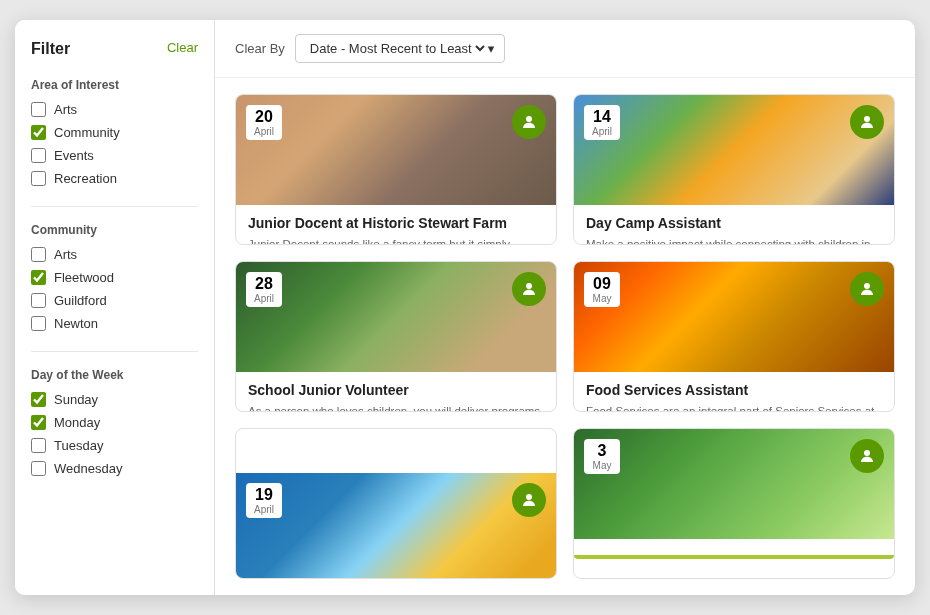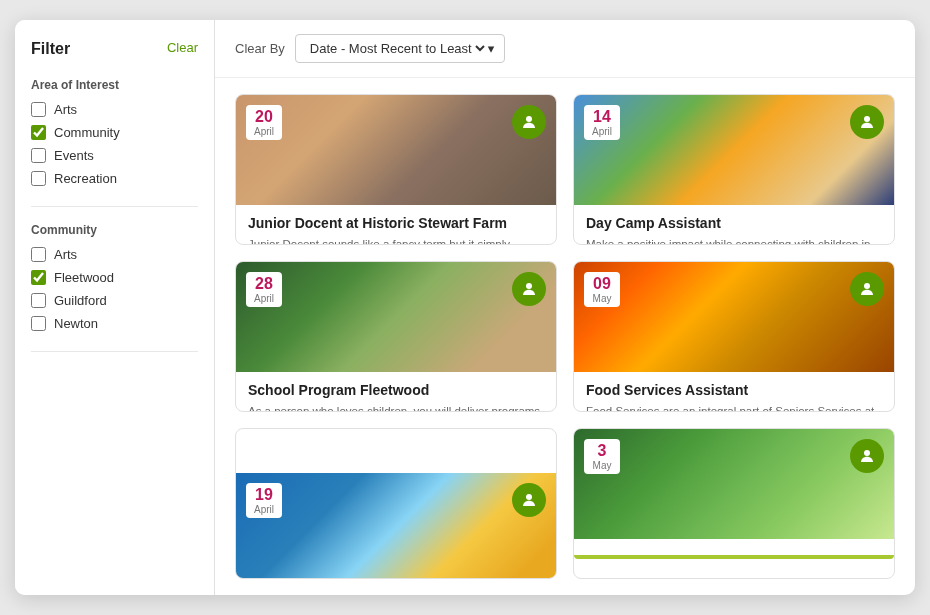--- a/index.html
+++ b/index.html
@@ -149,21 +149,21 @@
       left: 10px;
       background: #fff;
       border-radius: 4px;
       padding: 3px 7px;
       text-align: center;
       min-width: 36px;
     }
     .date-day {
       font-size: 16px;
       font-weight: 700;
-      color: #be185d;
+      color: #000000;
       line-height: 1.1;
       text-align: center;
     }
     .date-month {
       font-size: 10px;
       color: #777;
     }
     
     .category-icon {
       position: absolute;
@@ -270,20 +270,39 @@
           <input type="checkbox" style="">
           <label>Guildford</label>
         </div>
         <div class="filter-item">
           <input type="checkbox" style="">
           <label>Newton</label>
         </div>
       </div>
     <div class="divider"></div>
 
+    <div class="filter-section">
+      <div class="filter-section-title">Day of the Week</div>
+    <div class="filter-item">
+          <input type="checkbox" checked="" style="">
+          <label>Sunday</label>
+        </div>
+        <div class="filter-item">
+          <input type="checkbox" checked="" style="">
+          <label>Monday</label>
+        </div>
+        <div class="filter-item">
+          <input type="checkbox" style="">
+          <label>Tuesday</label>
+        </div>
+        <div class="filter-item">
+          <input type="checkbox" style="">
+          <label>Wednesday</label>
+        </div>
+      </div>
   </div>
 
   <div class="main-content">
 
     <div class="toolbar">
       <span class="sort-label">Clear By</span>
       <div class="sort-select">
         <select>
           <option value="date-desc">Date - Most Recent to Least</option>
           <option value="date-asc">Date - Least Recent to Most</option>
@@ -338,21 +357,21 @@
           <div class="date-month">April</div>
         </div>
         <div class="category-icon">
           <svg width="18" height="18" viewBox="0 0 24 24" fill="white">
             <circle cx="12" cy="8" r="4" fill="white"></circle>
             <path d="M4 20c0-4 3.6-7 8-7s8 3 8 7" fill="white"></path>
           </svg>
         </div>
       </div>
       <div class="card-body">
-        <div class="card-title">School Program Fleetwood</div>
+        <div class="card-title">School Junior Volunteer</div>
         <div class="card-desc">As a person who loves children, you will deliver programs to classes who visit the farm on field trips.</div>
 
       </div>
     </div>
         <div class="card">
       <div class="card-image img-food">
         <div class="date-badge">
           <div class="date-day">09</div>
           <div class="date-month">May</div>
         </div>

